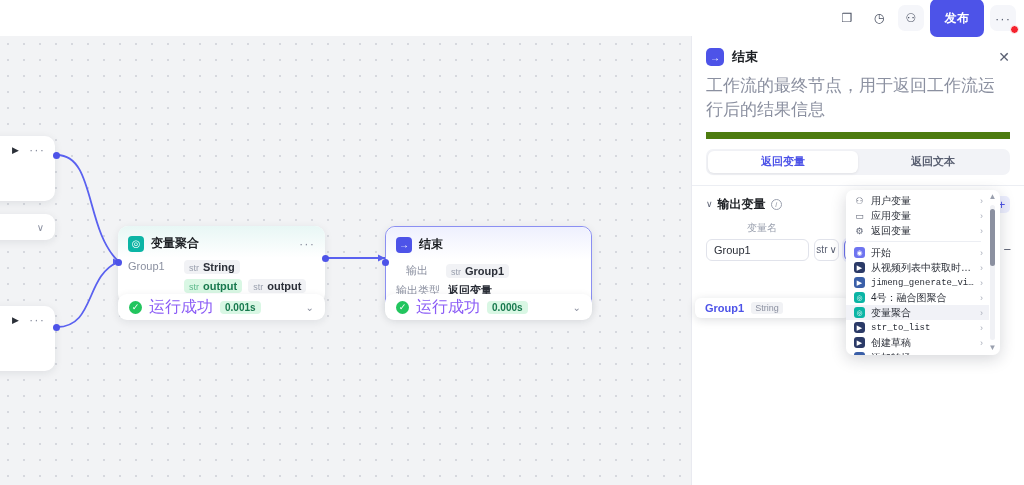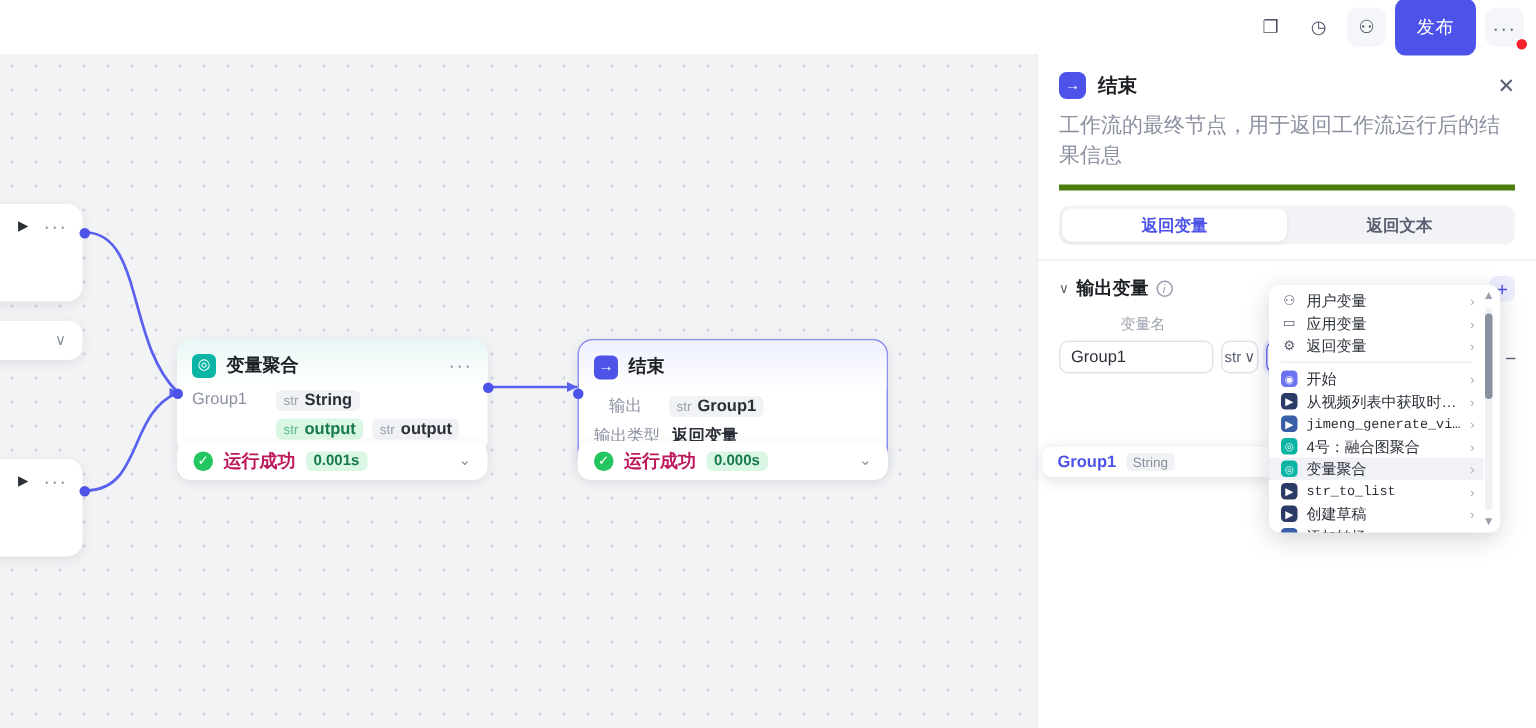--- a/index.html
+++ b/index.html
@@ -23,21 +23,21 @@
   .tb-icon {
     width: 26px; height: 26px; border-radius: 7px;
     display: flex; align-items: center; justify-content: center;
     color: #4a5162; cursor: pointer;
   }
   .tb-icon.boxed { background: #f5f6fa; }
   .publish-btn {
     height: 38px; min-width: 54px; padding: 0 13px;
     background: #4d53e8; color: #fff; border-radius: 7px;
     display: flex; align-items: center; justify-content: center;
-    font-size: 12px; font-weight: 400; cursor: pointer; letter-spacing: .5px;
+    font-size: 12px; font-weight: 700; cursor: pointer; letter-spacing: .5px;
   }
   .more-btn {
     width: 26px; height: 26px; border-radius: 7px; background: #f5f6fa;
     display: flex; align-items: center; justify-content: center;
     color: #5a6072; font-size: 13px; letter-spacing: 1px; cursor: pointer;
     position: relative;
   }
   .red-dot {
     position: absolute; right: -3px; bottom: -3px;
     width: 9px; height: 9px; border-radius: 50%;
@@ -95,21 +95,21 @@
     position: absolute; background: #fff; border-radius: 9px;
     box-shadow: 0 2px 8px rgba(22,28,45,.09);
     display: flex; align-items: center; gap: 7px; padding: 0 11px;
     height: 26px;
   }
   .ok-ico {
     width: 13px; height: 13px; border-radius: 50%; background: #22c55e;
     display: flex; align-items: center; justify-content: center;
     color: #fff; font-size: 9px; flex: none;
   }
-  .status-txt { font-size: 12px; font-weight: 700; color: #be185d; }
+  .status-txt { font-size: 16px; font-weight: 400; color: #8b5cf6; }
   .time-pill {
     background: #d9f7e4; color: #18794e; font-size: 10px; font-weight: 700;
     border-radius: 4px; padding: 1px 5px;
   }
   .chev { margin-left: auto; color: #8b90a0; font-size: 10px; }
 
   .port {
     position: absolute; width: 7px; height: 7px; border-radius: 50%;
     background: #4d53e8;
   }
@@ -127,22 +127,22 @@
     width: 18px; height: 18px; border-radius: 5px; background: #4d53e8;
     display: flex; align-items: center; justify-content: center;
     color: #fff; font-size: 10px; flex: none;
   }
   .panel-title { font-size: 13px; font-weight: 700; }
   .panel-close {
     margin-left: auto; color: #5a6072; font-size: 14px; cursor: pointer;
     line-height: 1;
   }
   .panel-sub {
-    margin-top: 8px; font-size: 14px; color: #8b90a0; line-height: 1.4;
-    padding-bottom: 10px; border-bottom: 4px solid #4d7c0f;
+    margin-top: 8px; font-size: 17px; color: #8b90a0; line-height: 1.4;
+    padding-bottom: 10px; border-bottom: 7px solid #4d7c0f;
   }
 
   .tabs {
     margin: 10px 14px 0 14px; height: 26px; background: #f2f3f7;
     border-radius: 7px; padding: 2px; display: flex;
   }
   .tab {
     flex: 1; display: flex; align-items: center; justify-content: center;
     font-size: 11px; font-weight: 700; color: #5a6072; border-radius: 6px;
     cursor: pointer;

